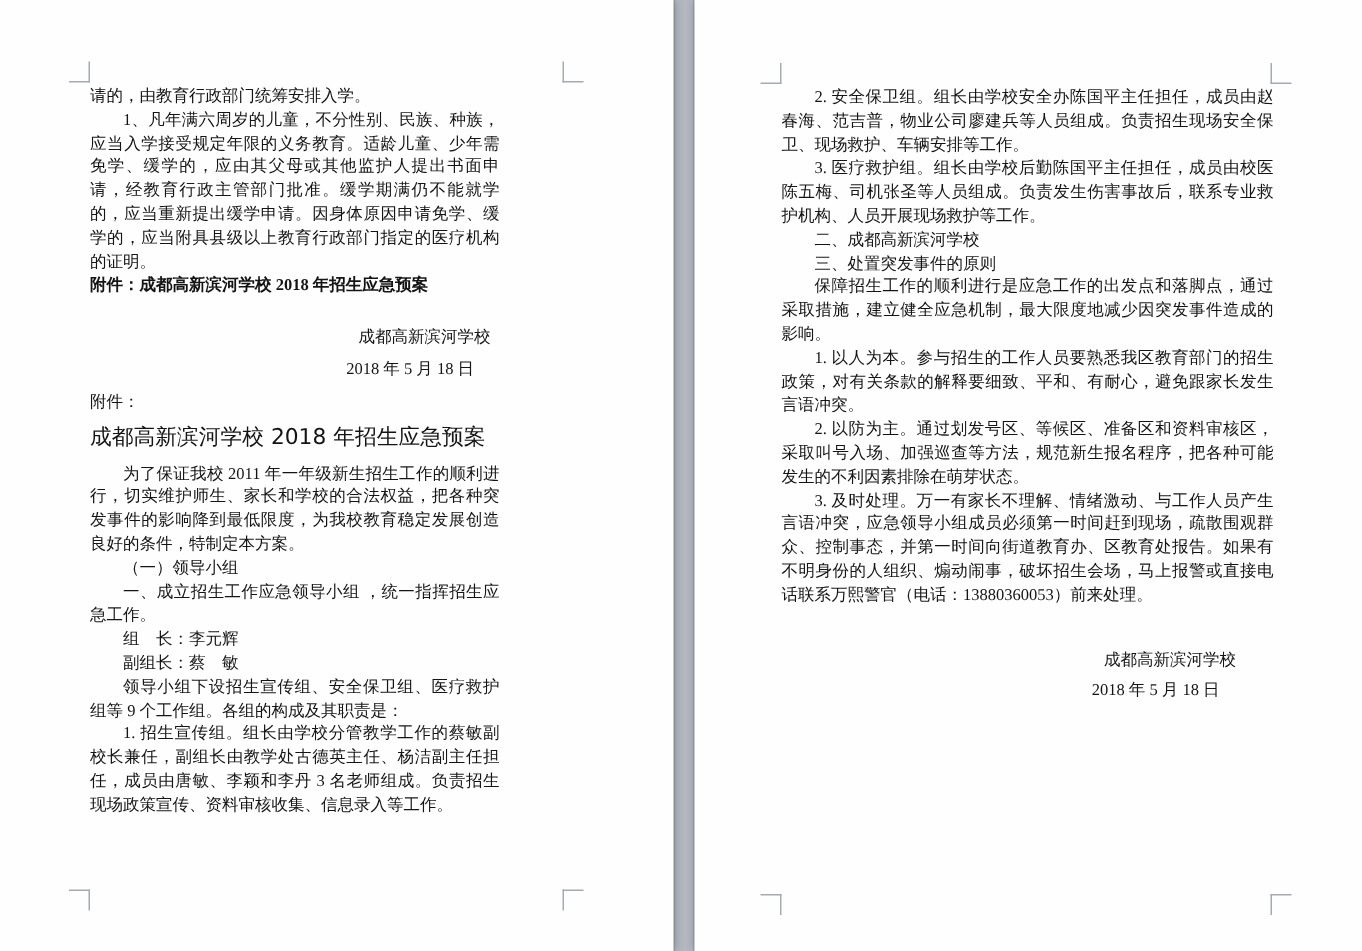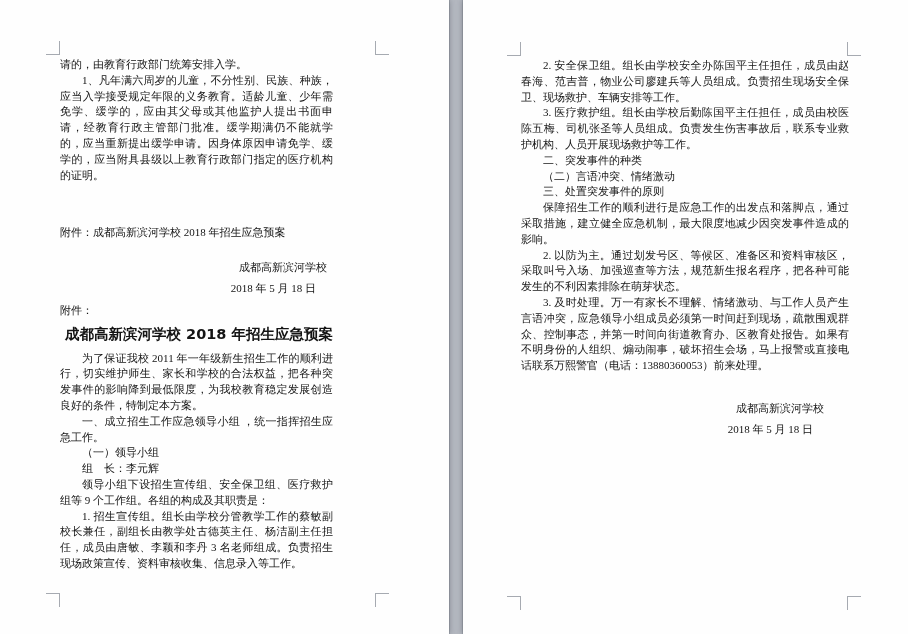--- a/index.html
+++ b/index.html
@@ -16,28 +16,28 @@
   .page-left{left:0;width:449px;}
   .page-right{left:463px;width:445px;}
   .content{position:absolute;box-sizing:border-box;}
   .page-left .content{left:0;top:0;width:426px;height:634px;padding:57px 93px 0 60px;}
   .page-right .content{left:0;top:0;width:445px;height:634px;padding:58px 59px 0 58px;}
   p{
     margin:0;font-size:11px;line-height:15.8px;color:#141414;
     text-align:justify;text-justify:inter-character;word-break:break-all;
   }
   .indent{text-indent:22px;}
-  .bold{font-weight:normal;margin-top:42px;}
+  .bold{font-weight:bold;}
   .sign-school-l{text-align:right;padding-right:6px;margin-top:19px;}
   .sign-date-l{text-align:right;padding-right:17px;margin-top:5px;}
   .attach-label{margin-top:6px;}
   .doc-title{
     font-family:"DejaVu Sans","Liberation Sans",sans-serif;
-    font-weight:bold;font-size:14.5px;line-height:20px;
-    text-align:right;margin:5px 0 7px 0;word-break:keep-all;
+    font-weight:normal;font-size:14.5px;line-height:20px;
+    text-align:left;margin:5px 0 7px 0;word-break:keep-all;
   }
   .sign-school-r{text-align:right;padding-right:25px;margin-top:27px;}
   .sign-date-r{text-align:right;padding-right:36px;margin-top:5px;}
   
   .mark{position:absolute;width:13px;height:13px;}
   .mark.tl{border-right:1px solid #a6aab1;border-bottom:1px solid #a6aab1;}
   .mark.tr{border-left:1px solid #a6aab1;border-bottom:1px solid #a6aab1;}
   .mark.bl{border-right:1px solid #a6aab1;border-top:1px solid #a6aab1;}
   .mark.br{border-left:1px solid #a6aab1;border-top:1px solid #a6aab1;}
   .page-left .tl{left:46px;top:41px;}
@@ -62,38 +62,39 @@
   <div class="mark br"></div>
   <div class="content">
     <p>请的，由教育行政部门统筹安排入学。</p>
     <p class="indent">1、凡年满六周岁的儿童，不分性别、民族、种族，应当入学接受规定年限的义务教育。适龄儿童、少年需免学、缓学的，应由其父母或其他监护人提出书面申请，经教育行政主管部门批准。缓学期满仍不能就学的，应当重新提出缓学申请。因身体原因申请免学、缓学的，应当附具县级以上教育行政部门指定的医疗机构的证明。</p>
     <p class="bold">附件：成都高新滨河学校 2018 年招生应急预案</p>
     <p class="sign-school-l">成都高新滨河学校</p>
     <p class="sign-date-l">2018 年 5 月 18 日</p>
     <p class="attach-label">附件：</p>
     <p class="doc-title">成都高新滨河学校 2018 年招生应急预案</p>
     <p class="indent">为了保证我校 2011 年一年级新生招生工作的顺利进行，切实维护师生、家长和学校的合法权益，把各种突发事件的影响降到最低限度，为我校教育稳定发展创造良好的条件，特制定本方案。</p>
+    <p class="indent">（一）领导小组</p>
     <p class="indent">一、成立招生工作应急领导小组 ，统一指挥招生应急工作。</p>
-    <p class="indent">（一）领导小组</p>
     <p class="indent">组　长：李元辉</p>
+    <p class="indent">副组长：蔡　敏</p>
     <p class="indent">领导小组下设招生宣传组、安全保卫组、医疗救护组等 9 个工作组。各组的构成及其职责是：</p>
     <p class="indent">1. 招生宣传组。组长由学校分管教学工作的蔡敏副校长兼任，副组长由教学处古德英主任、杨洁副主任担任，成员由唐敏、李颖和李丹 3 名老师组成。负责招生现场政策宣传、资料审核收集、信息录入等工作。</p>
   </div>
 </div>
 
 <div class="page page-right">
   <div class="mark tl"></div>
   <div class="mark tr"></div>
   <div class="mark bl"></div>
   <div class="mark br"></div>
   <div class="content">
     <p class="indent">2. 安全保卫组。组长由学校安全办陈国平主任担任，成员由赵春海、范吉普，物业公司廖建兵等人员组成。负责招生现场安全保卫、现场救护、车辆安排等工作。</p>
     <p class="indent">3. 医疗救护组。组长由学校后勤陈国平主任担任，成员由校医陈五梅、司机张圣等人员组成。负责发生伤害事故后，联系专业救护机构、人员开展现场救护等工作。</p>
-    <p class="indent">二、突发事件的种类</p>
-    <p class="indent">（二）言语冲突、情绪激动</p>
+    <p class="indent">二、成都高新滨河学校</p>
     <p class="indent">三、处置突发事件的原则</p>
     <p class="indent">保障招生工作的顺利进行是应急工作的出发点和落脚点，通过采取措施，建立健全应急机制，最大限度地减少因突发事件造成的影响。</p>
+    <p class="indent">1. 以人为本。参与招生的工作人员要熟悉我区教育部门的招生政策，对有关条款的解释要细致、平和、有耐心，避免跟家长发生言语冲突。</p>
     <p class="indent">2. 以防为主。通过划发号区、等候区、准备区和资料审核区，采取叫号入场、加强巡查等方法，规范新生报名程序，把各种可能发生的不利因素排除在萌芽状态。</p>
     <p class="indent">3. 及时处理。万一有家长不理解、情绪激动、与工作人员产生言语冲突，应急领导小组成员必须第一时间赶到现场，疏散围观群众、控制事态，并第一时间向街道教育办、区教育处报告。如果有不明身份的人组织、煽动闹事，破坏招生会场，马上报警或直接电话联系万熙警官（电话：13880360053）前来处理。</p>
     <p class="sign-school-r">成都高新滨河学校</p>
     <p class="sign-date-r">2018 年 5 月 18 日</p>
   </div>
 </div>
 
 </body></html>

